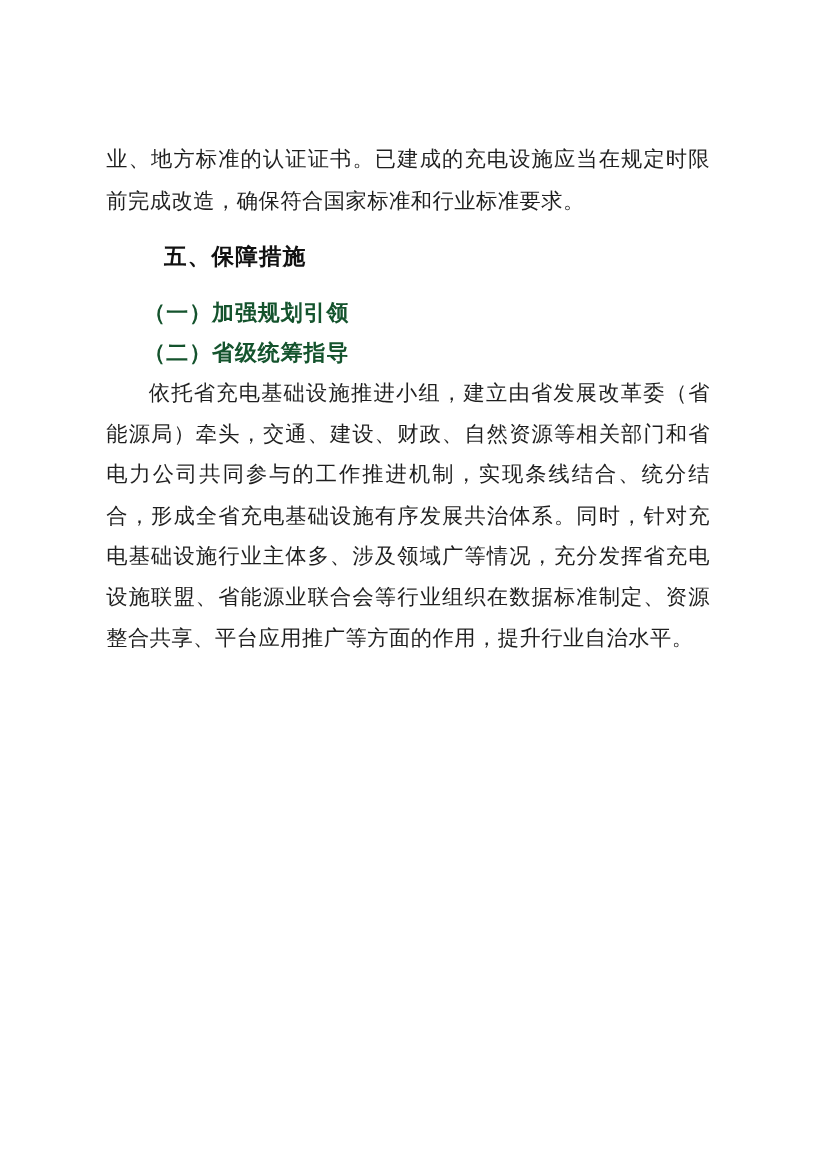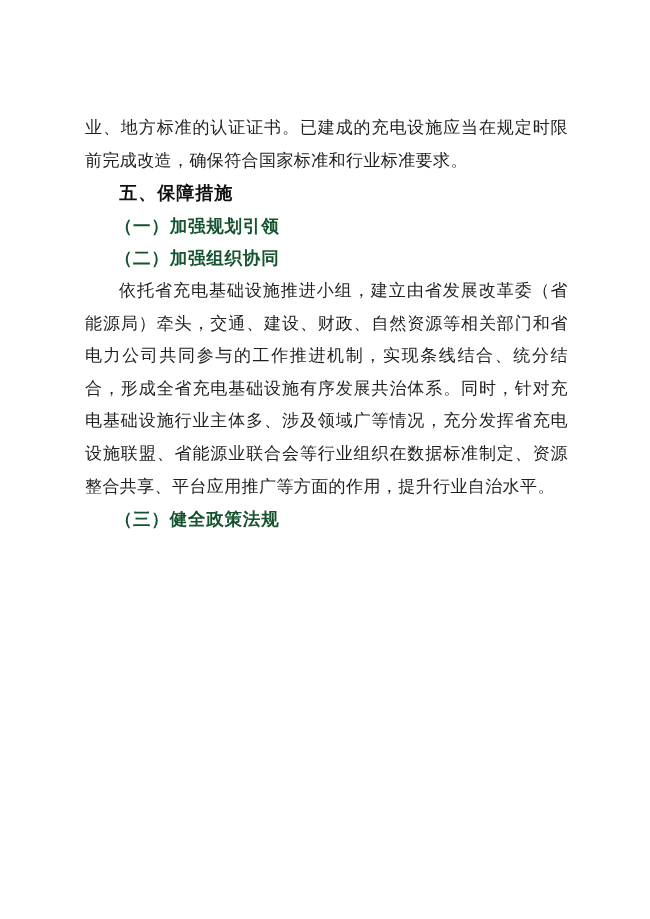--- a/index.html
+++ b/index.html
@@ -22,21 +22,21 @@
     margin: 0;
     font-size: 17px;
     line-height: 32.6px;
     text-align: justify;
     letter-spacing: 0.4px;
   }
   .para-indent {
     text-indent: 2em;
   }
   .section-heading {
-    margin: 0;
+    margin: 12px;
     font-family: "Liberation Sans", "DejaVu Sans", sans-serif;
     font-weight: 700;
     font-size: 18px;
     line-height: 32.6px;
     text-indent: 1.9em;
     letter-spacing: 1px;
     color: #111111;
   }
   .subsection-heading {
     margin: 0;
@@ -67,25 +67,24 @@
 
 <div class="page">
 
   <p class="body-text">业、地方标准的认证证书。已建成的充电设施应当在规定时限前完成改造，确保符合国家标准和行业标准要求。</p>
 
   <h1 class="section-heading">五、保障措施</h1>
 
   <h2 class="subsection-heading">（一）加强规划引领</h2>
 
 
-  <h2 class="subsection-heading">（二）加强组织协同</h2>
+  <h2 class="subsection-heading">（二）省级统筹指导</h2>
 
   <p class="body-text para-indent">依托省充电基础设施推进小组，建立由省发展改革委（省能源局）牵头，交通、建设、财政、自然资源等相关部门和省电力公司共同参与的工作推进机制，实现条线结合、统分结合，形成全省充电基础设施有序发展共治体系。同时，针对充电基础设施行业主体多、涉及领域广等情况，充分发挥省充电设施联盟、省能源业联合会等行业组织在数据标准制定、资源整合共享、平台应用推广等方面的作用，提升行业自治水平。</p>
 
-  <h2 class="subsection-heading">（三）健全政策法规</h2>
 
 
   <div class="page-footer">
     <span class="dash">—</span>
     <span class="num">30</span>
     <span class="dash">—</span>
   </div>
 
 </div>
 

